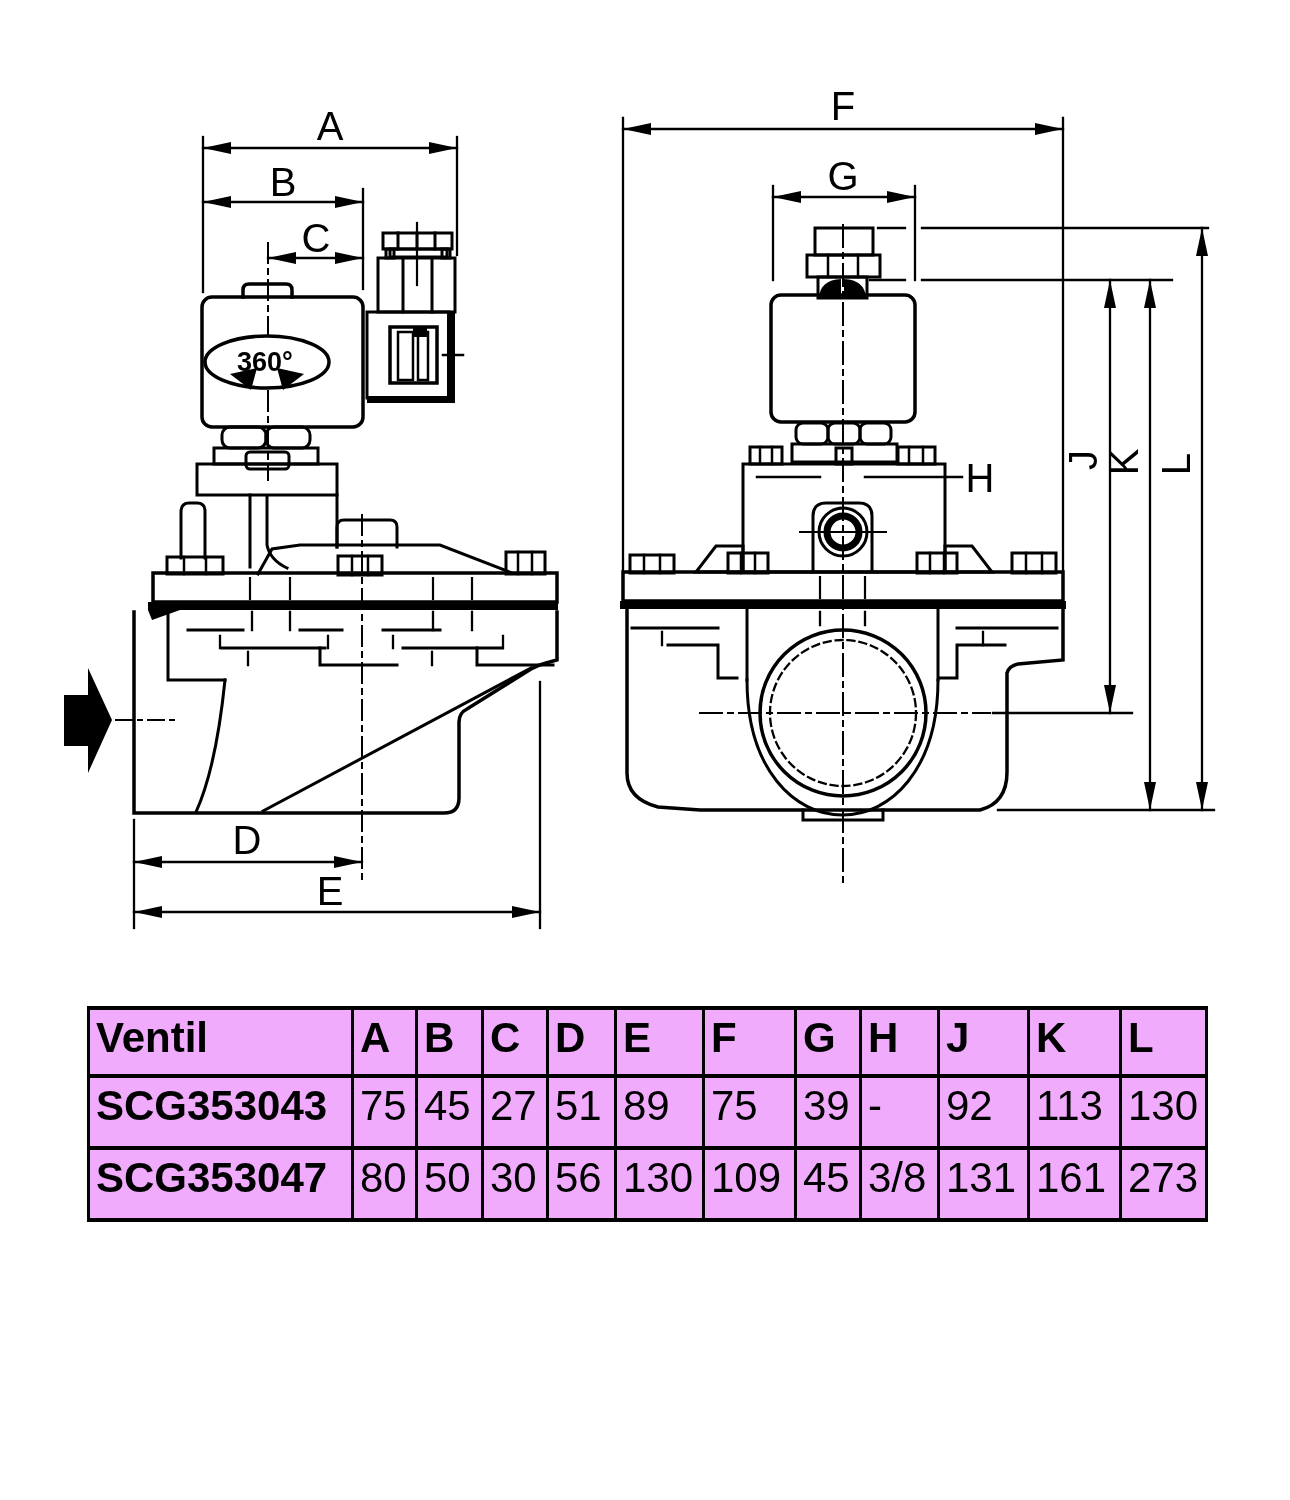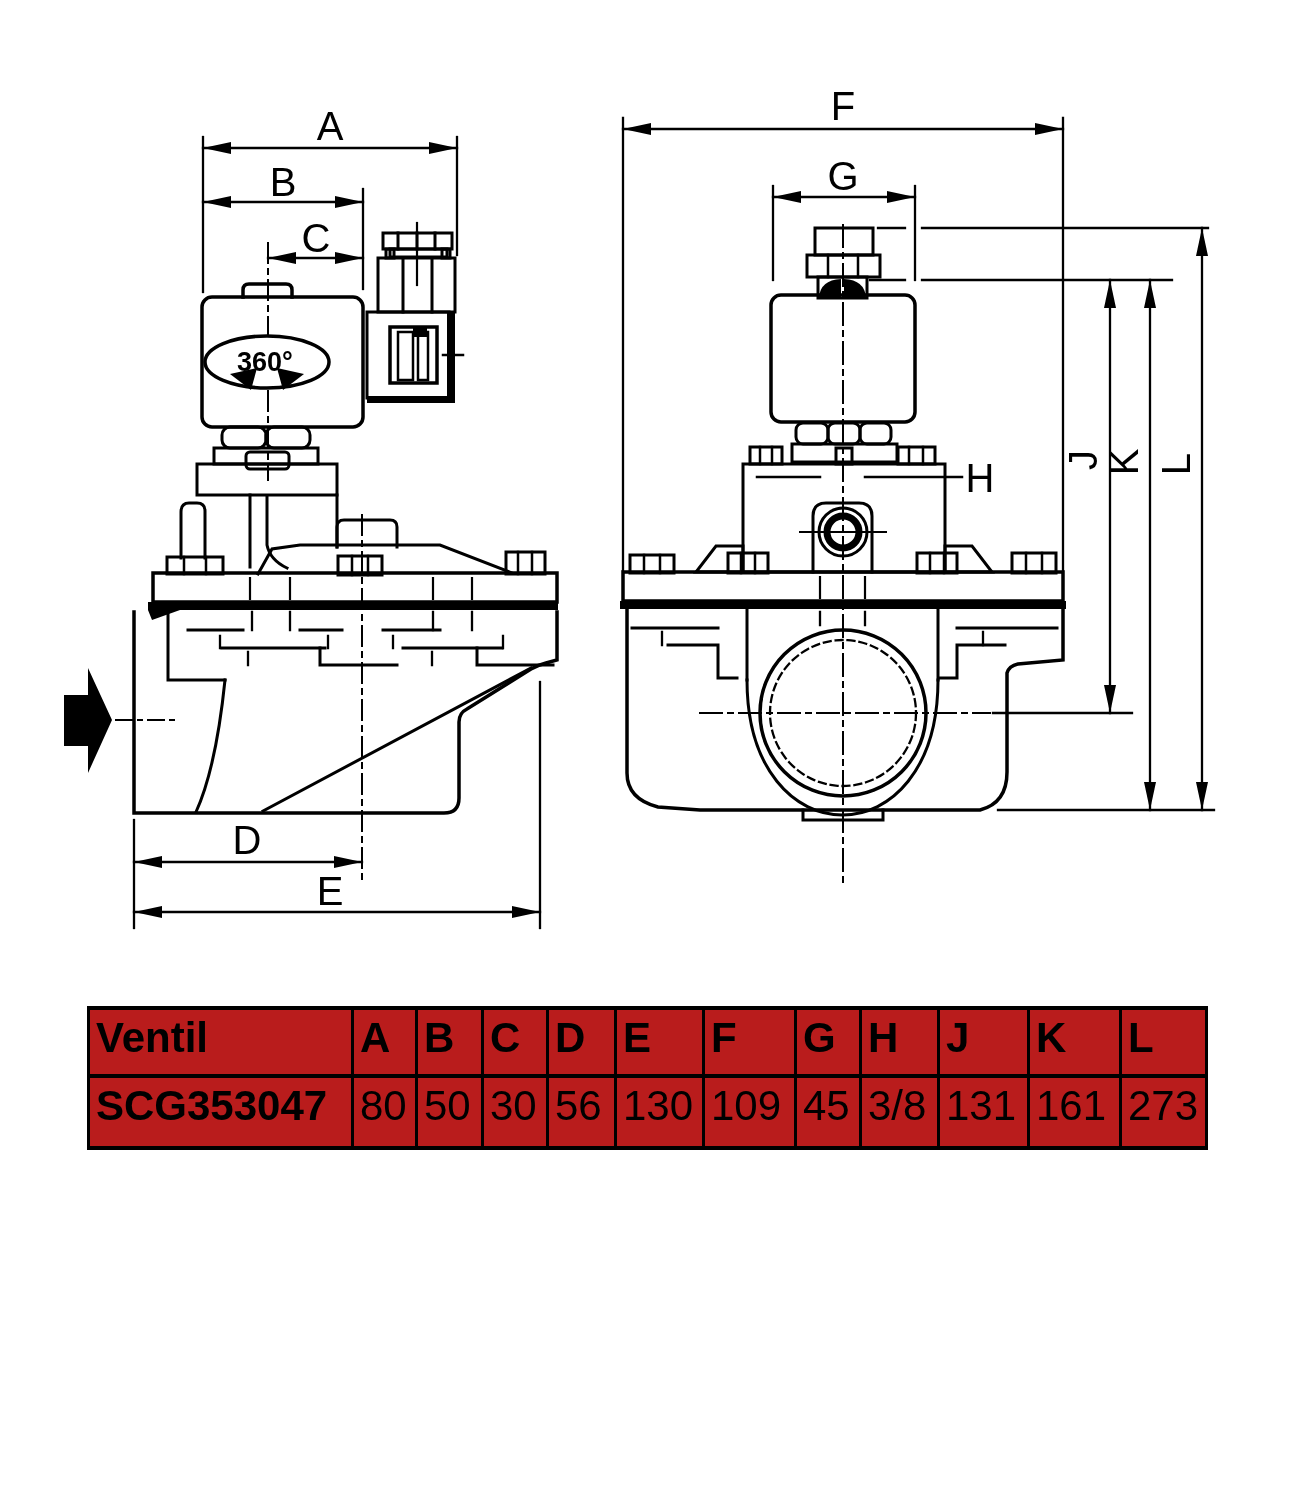--- a/index.html
+++ b/index.html
@@ -2,21 +2,21 @@
 <html><head>
 <meta charset="utf-8">
 <style>
   html,body{margin:0;padding:0;background:#fff;}
   body{width:1290px;height:1500px;position:relative;font-family:"Liberation Sans",sans-serif;}
   #drawing{position:absolute;left:0;top:0;}
   svg text{font-family:"Liberation Sans",sans-serif;fill:#000;}
   .dimlbl{font-size:40px;}
   .rotlbl{font-size:27px;font-weight:600;}
   .hlbl{font-size:40px;}
-  #dim-table{position:absolute;left:87px;top:1006px;width:1118px;border-collapse:collapse;table-layout:fixed;background:#b91c1c;}
+  #dim-table{position:absolute;left:87px;top:1006px;width:1118px;border-collapse:collapse;table-layout:fixed;background:#f0abfc;}
   #dim-table th,#dim-table td{border:3px solid #000;border-top-width:4px;border-bottom-width:4px;
       text-align:left;vertical-align:top;padding:6px 2px 2px 6px;font-size:42px;line-height:1.05;
       overflow:hidden;white-space:nowrap;}
   #dim-table th{font-weight:bold;}
   #dim-table td{font-weight:normal;}
   #dim-table tr.hdr th{height:56px;}
   #dim-table tr.row th,#dim-table tr.row td{height:60px;}
 </style>
 </head>
 <body>
@@ -262,20 +262,34 @@
     <th>D</th>
     <th>E</th>
     <th>F</th>
     <th>G</th>
     <th>H</th>
     <th>J</th>
     <th>K</th>
     <th>L</th>
   </tr>
   <tr class="row">
+    <th>SCG353043</th>
+    <td>75</td>
+    <td>45</td>
+    <td>27</td>
+    <td>51</td>
+    <td>89</td>
+    <td>75</td>
+    <td>39</td>
+    <td>-</td>
+    <td>92</td>
+    <td>113</td>
+    <td>130</td>
+  </tr>
+  <tr class="row">
     <th>SCG353047</th>
     <td>80</td>
     <td>50</td>
     <td>30</td>
     <td>56</td>
     <td>130</td>
     <td>109</td>
     <td>45</td>
     <td>3/8</td>
     <td>131</td>

